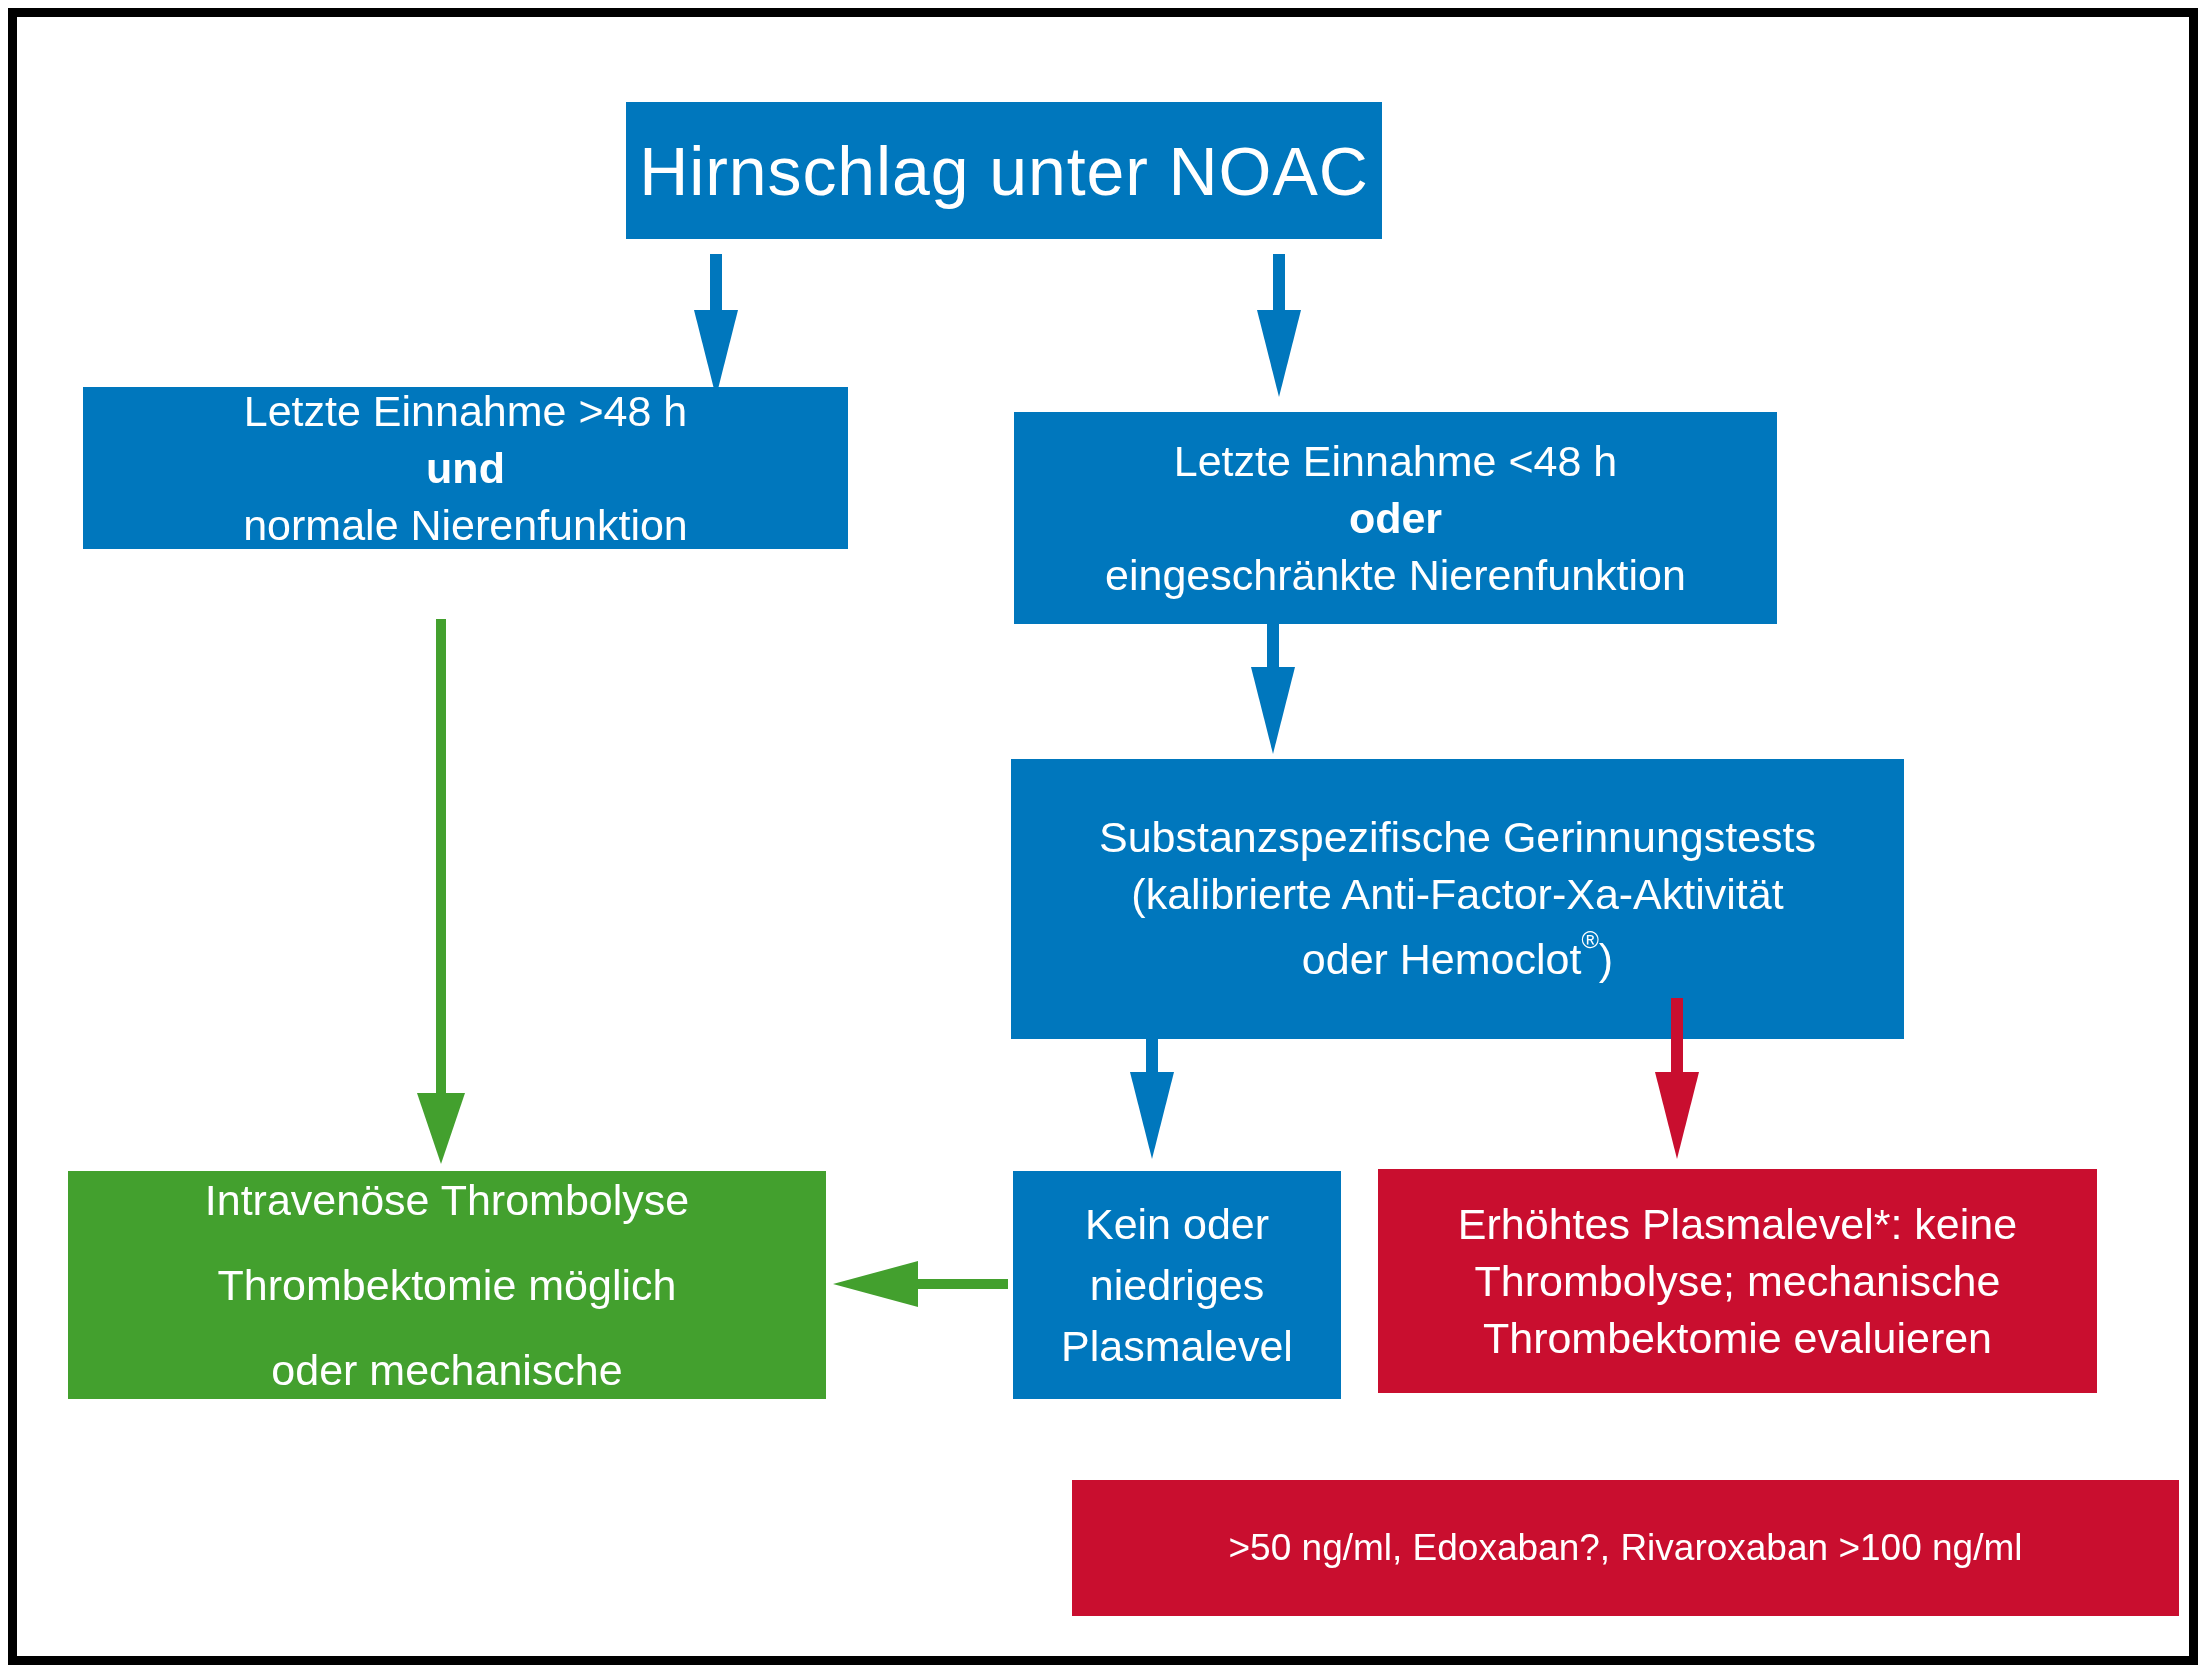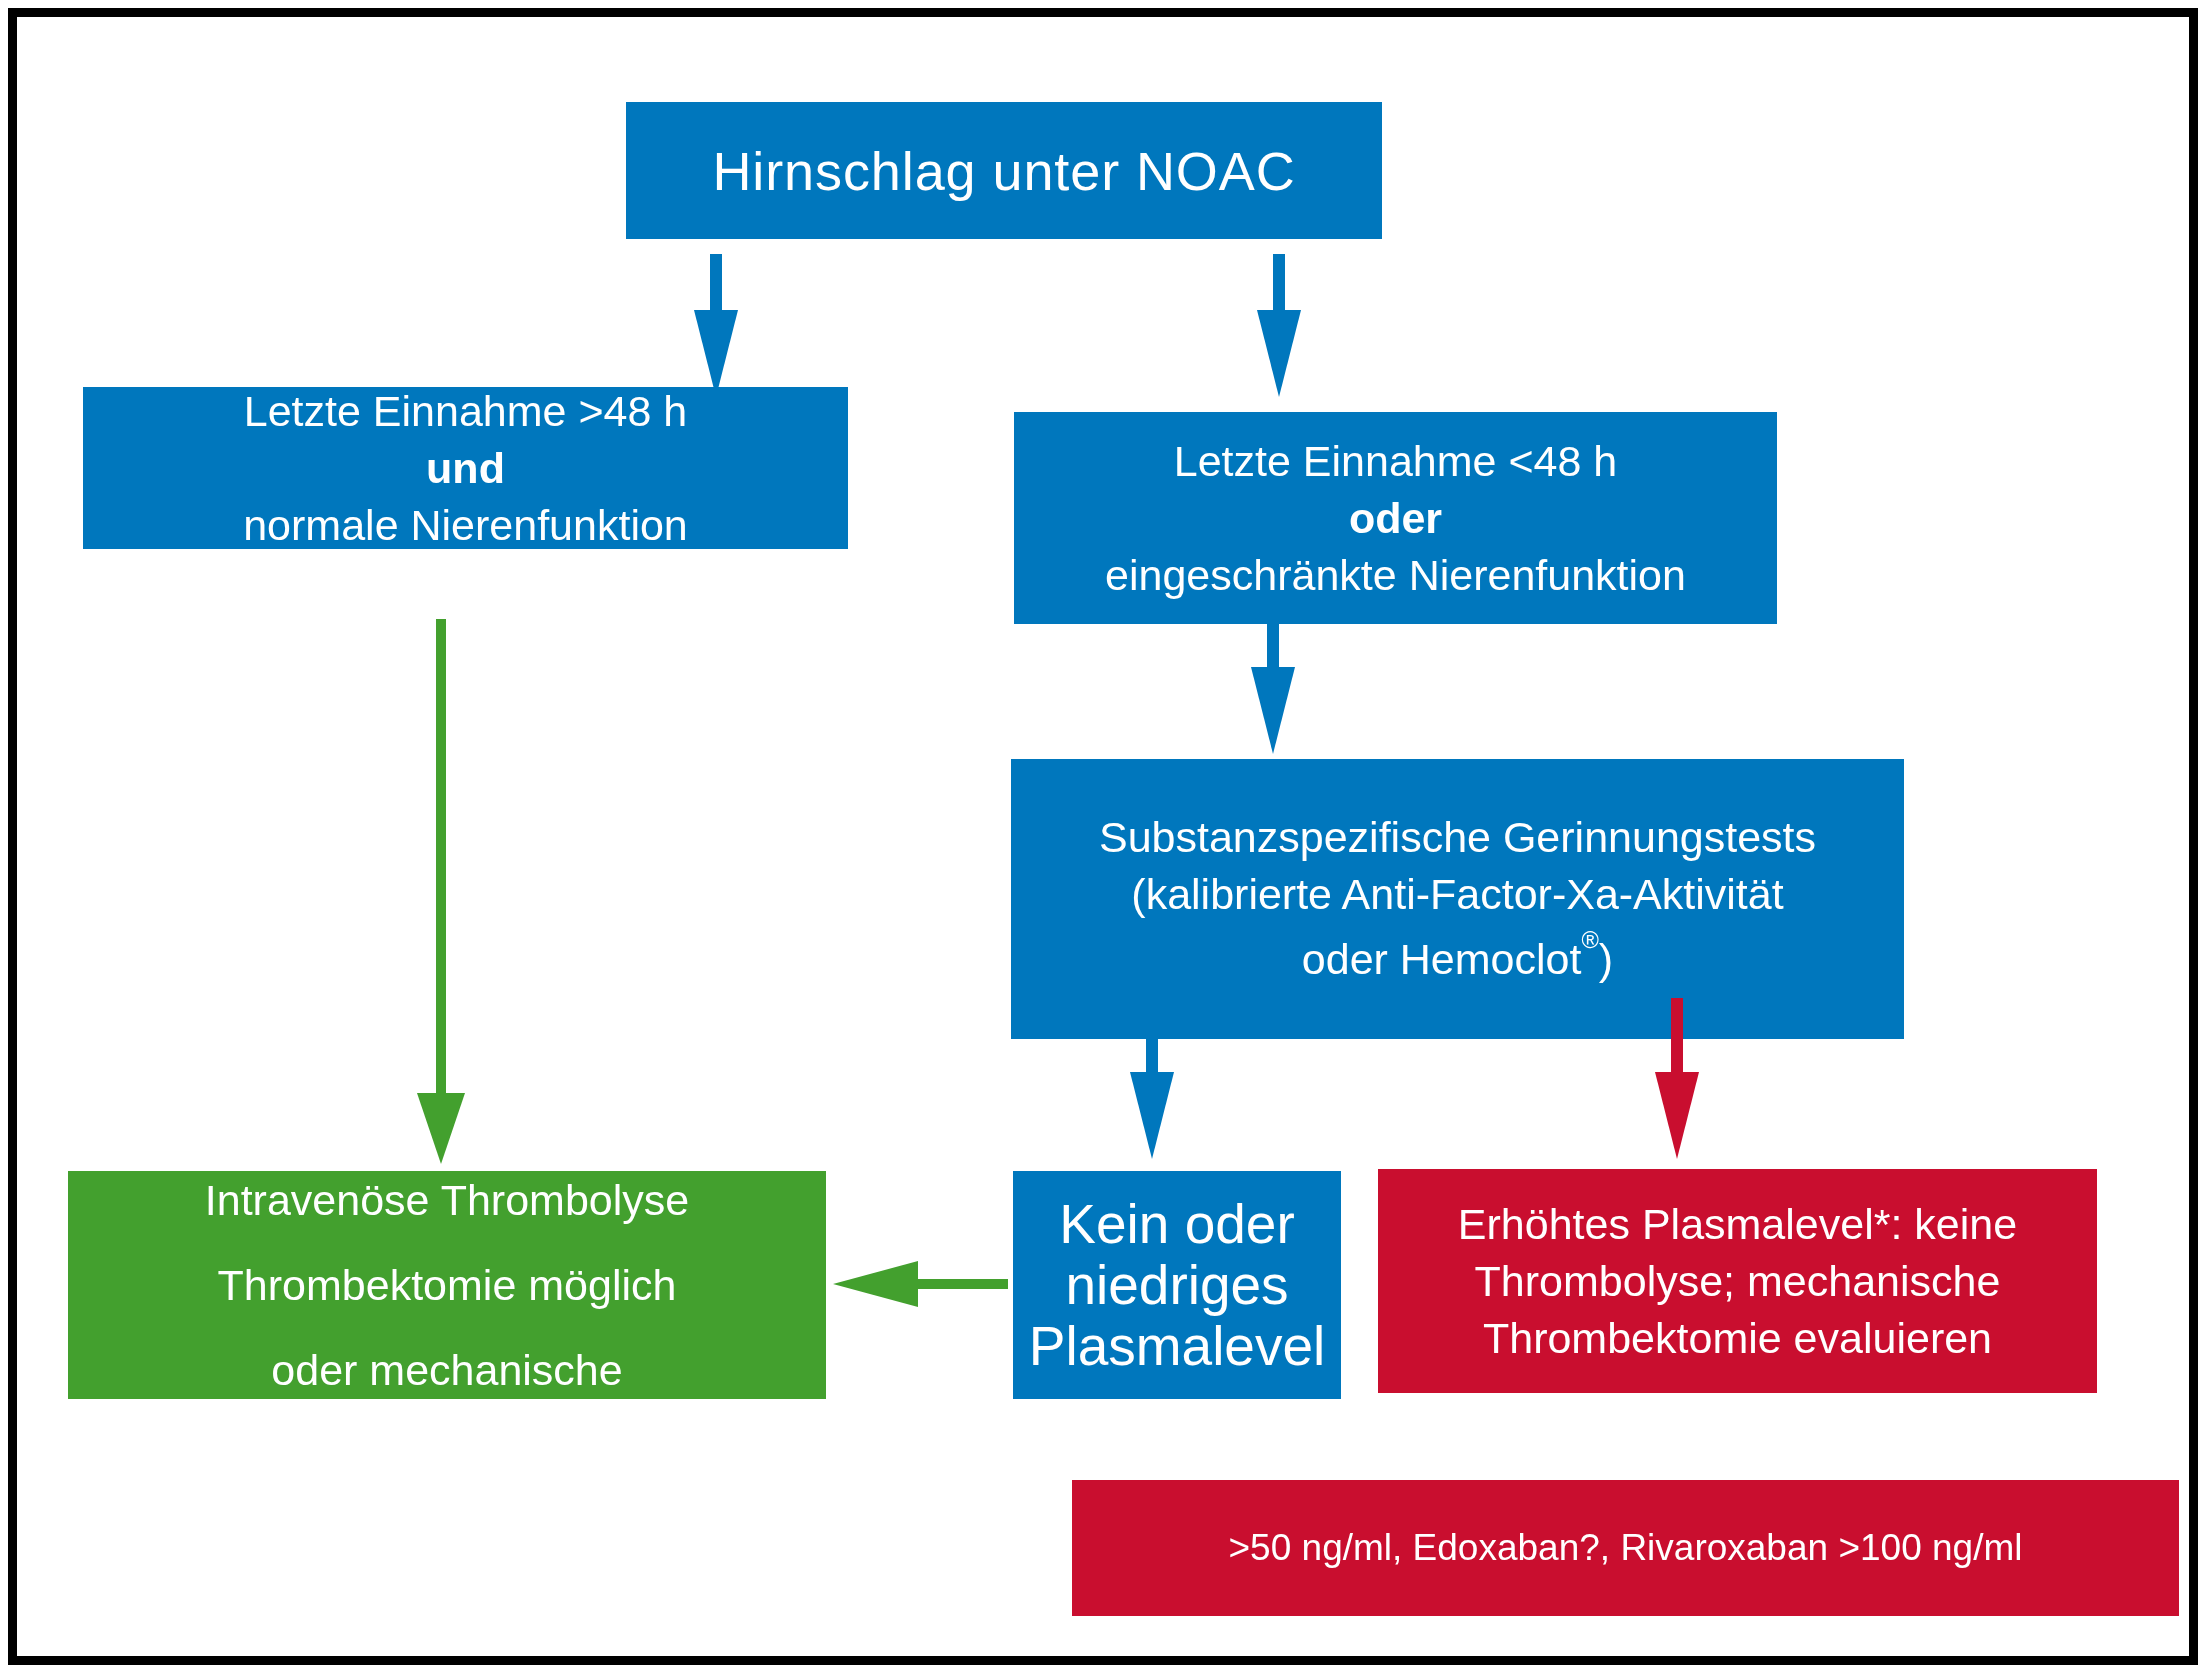--- a/index.html
+++ b/index.html
@@ -18,23 +18,23 @@
     border:9.6px solid var(--border);
   }
   .node{
     position:absolute; display:flex; flex-direction:column;
     align-items:center; justify-content:center; text-align:center;
     color:var(--text);
   }
   .node.blue{background:var(--blue);}
   .node.green{background:var(--green);}
   .node.red{background:var(--red);}
-  .title-node{font-size:54px; letter-spacing:0.9px;}
+  .title-node{font-size:68px; letter-spacing:0.9px;}
   .body-node{font-size:43px; line-height:57px;}
-  .small-node{font-size:55px; line-height:61px;}
+  .small-node{font-size:43px; line-height:61px;}
   .foot-node{font-size:37px; line-height:56px;}
   .bold{font-weight:bold;}
   sup.reg{font-size:55%; position:relative; top:-0.5em;}
   
   .arrow-v{position:absolute; display:flex; flex-direction:column; align-items:center;}
   .stem-v{width:11.3px;}
   .stem-v.blue{background:var(--blue);}
   .stem-v.red{background:var(--red);}
   .stem-v.green{background:var(--green); width:10.4px;}
   .head-spike{width:0;height:0;border-left:22.6px solid transparent;border-right:22.6px solid transparent;border-top-width:87px;border-top-style:solid;}

